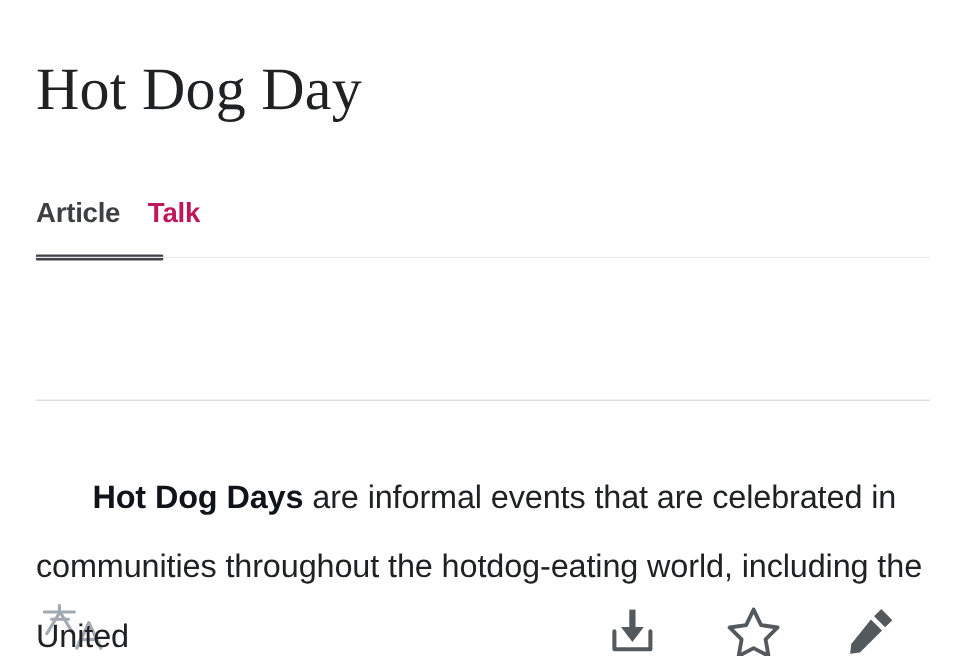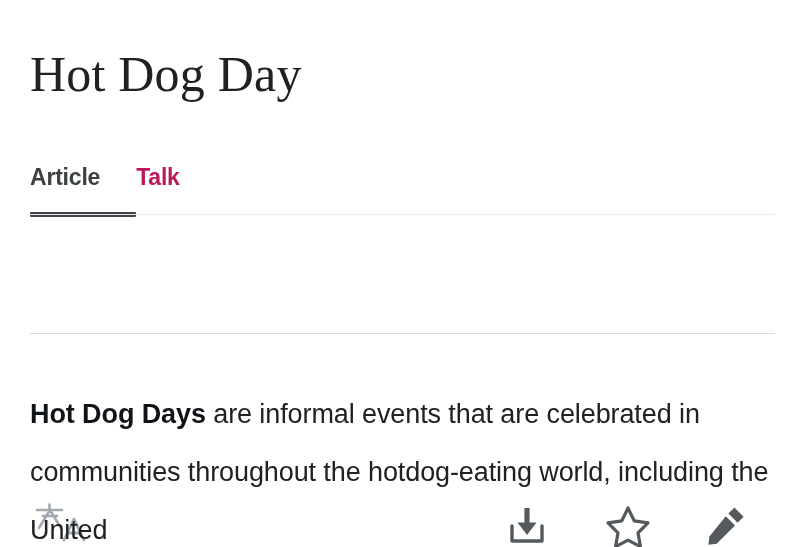--- a/index.html
+++ b/index.html
@@ -38,21 +38,21 @@
     white-space: nowrap;
   }
 
   
   .tabs {
     position: absolute;
     left: 30px;
     top: 163px;
     display: flex;
     align-items: center;
-    gap: 36px;
+    gap: 23px;
   }
   .tab {
     font-size: 23px;
     line-height: 28px;
     font-weight: 700;
     letter-spacing: -0.2px;
     white-space: nowrap;
     cursor: pointer;
     background: none;
     border: none;
@@ -129,20 +129,21 @@
     width: 742px;
     font-size: 27px;
     line-height: 58px;
     color: #202122;
     font-weight: 400;
     letter-spacing: -0.1px;
   }
   .article-body b {
     font-weight: 700;
     color: #101418;
+    margin-left: 47px;
   }
 </style>
 </head>
 <body>
 
 <div class="page">
 
   <h1 class="title">Hot Dog Day</h1>
 
   <div class="tabs">

